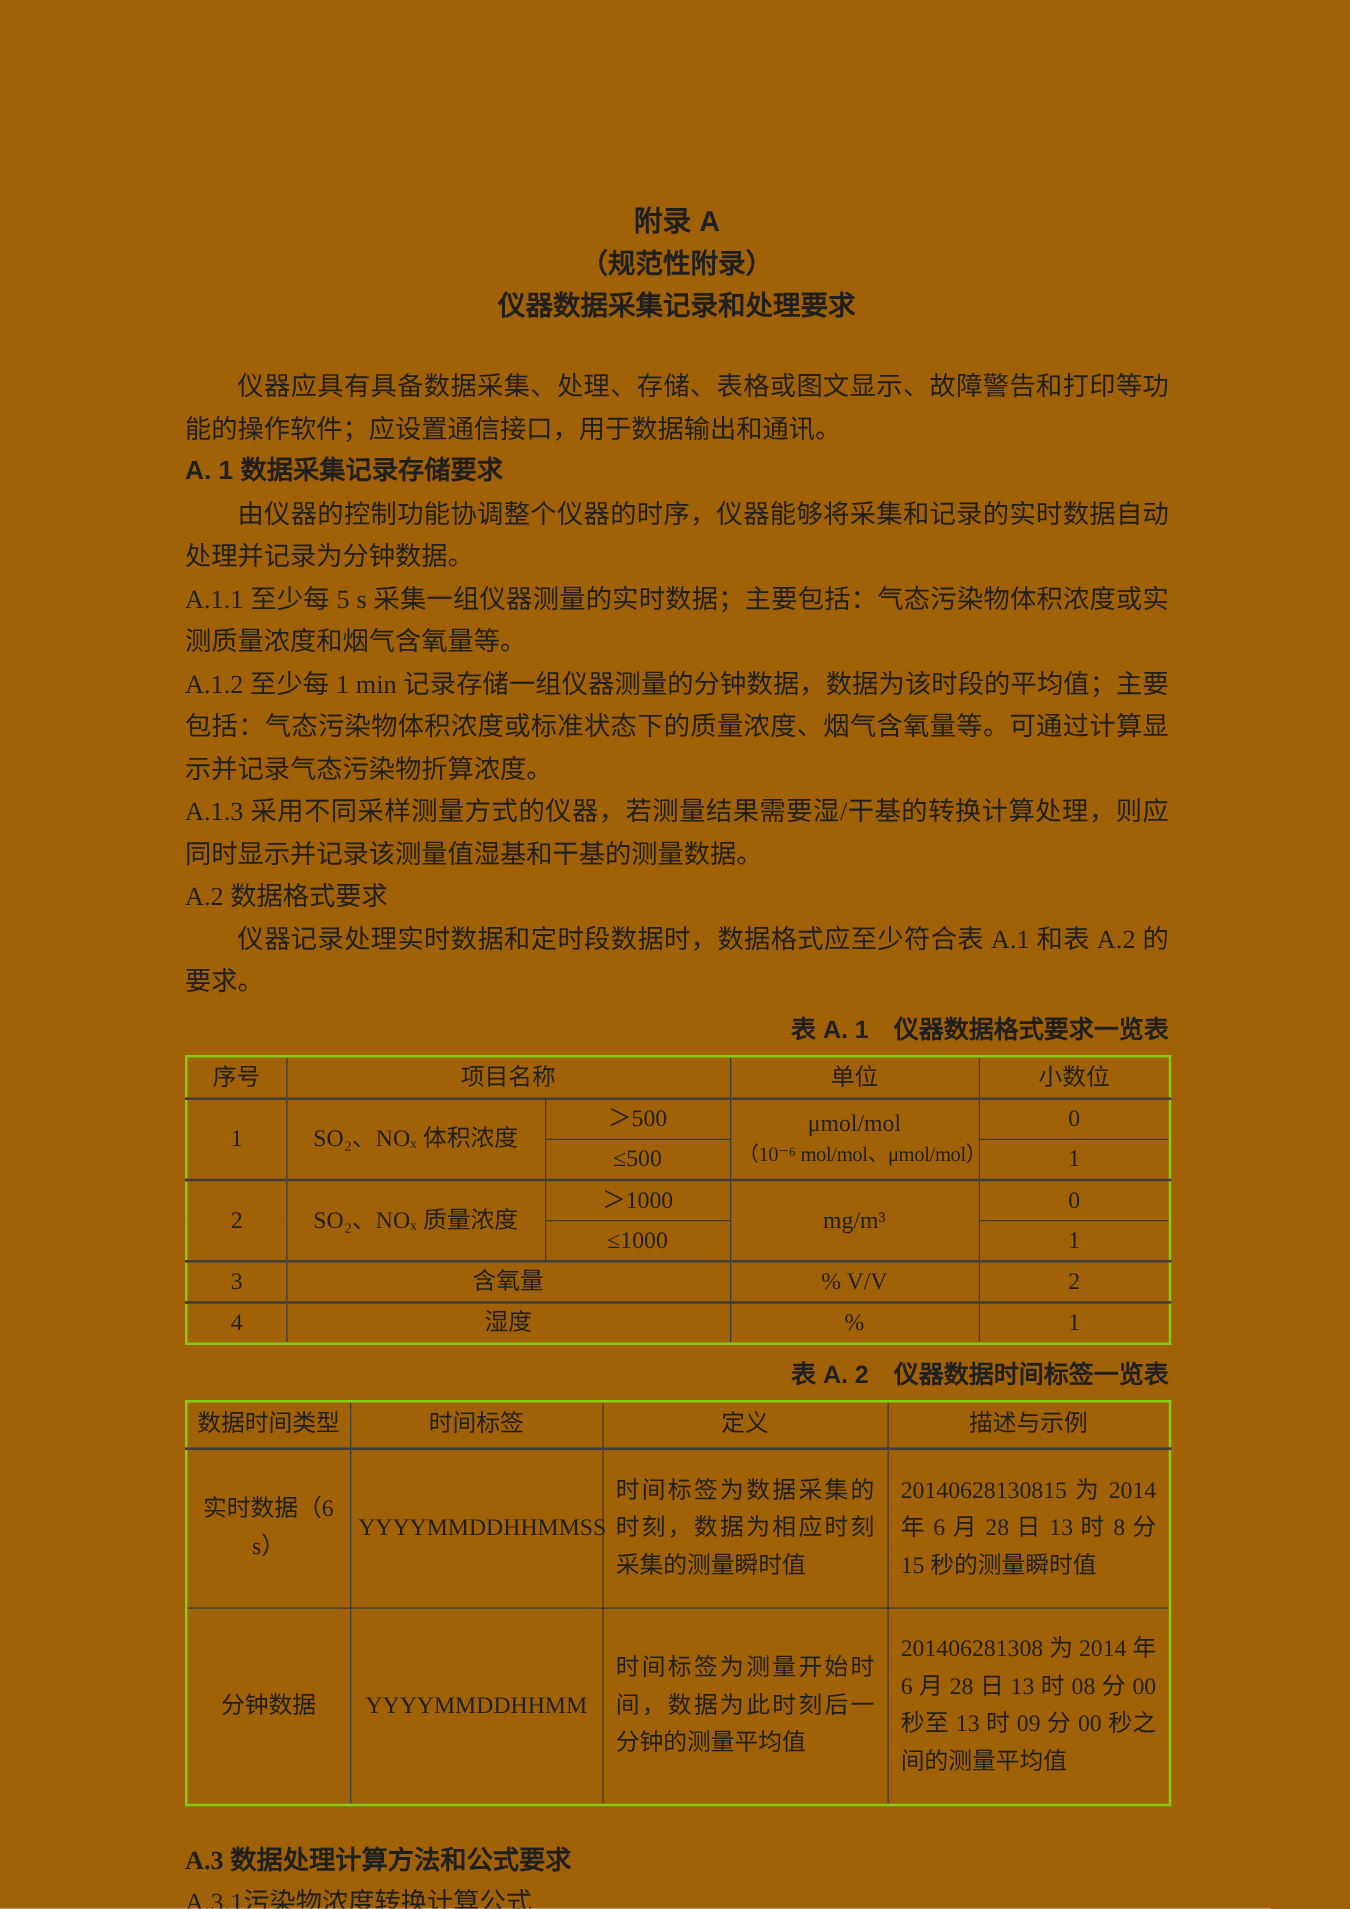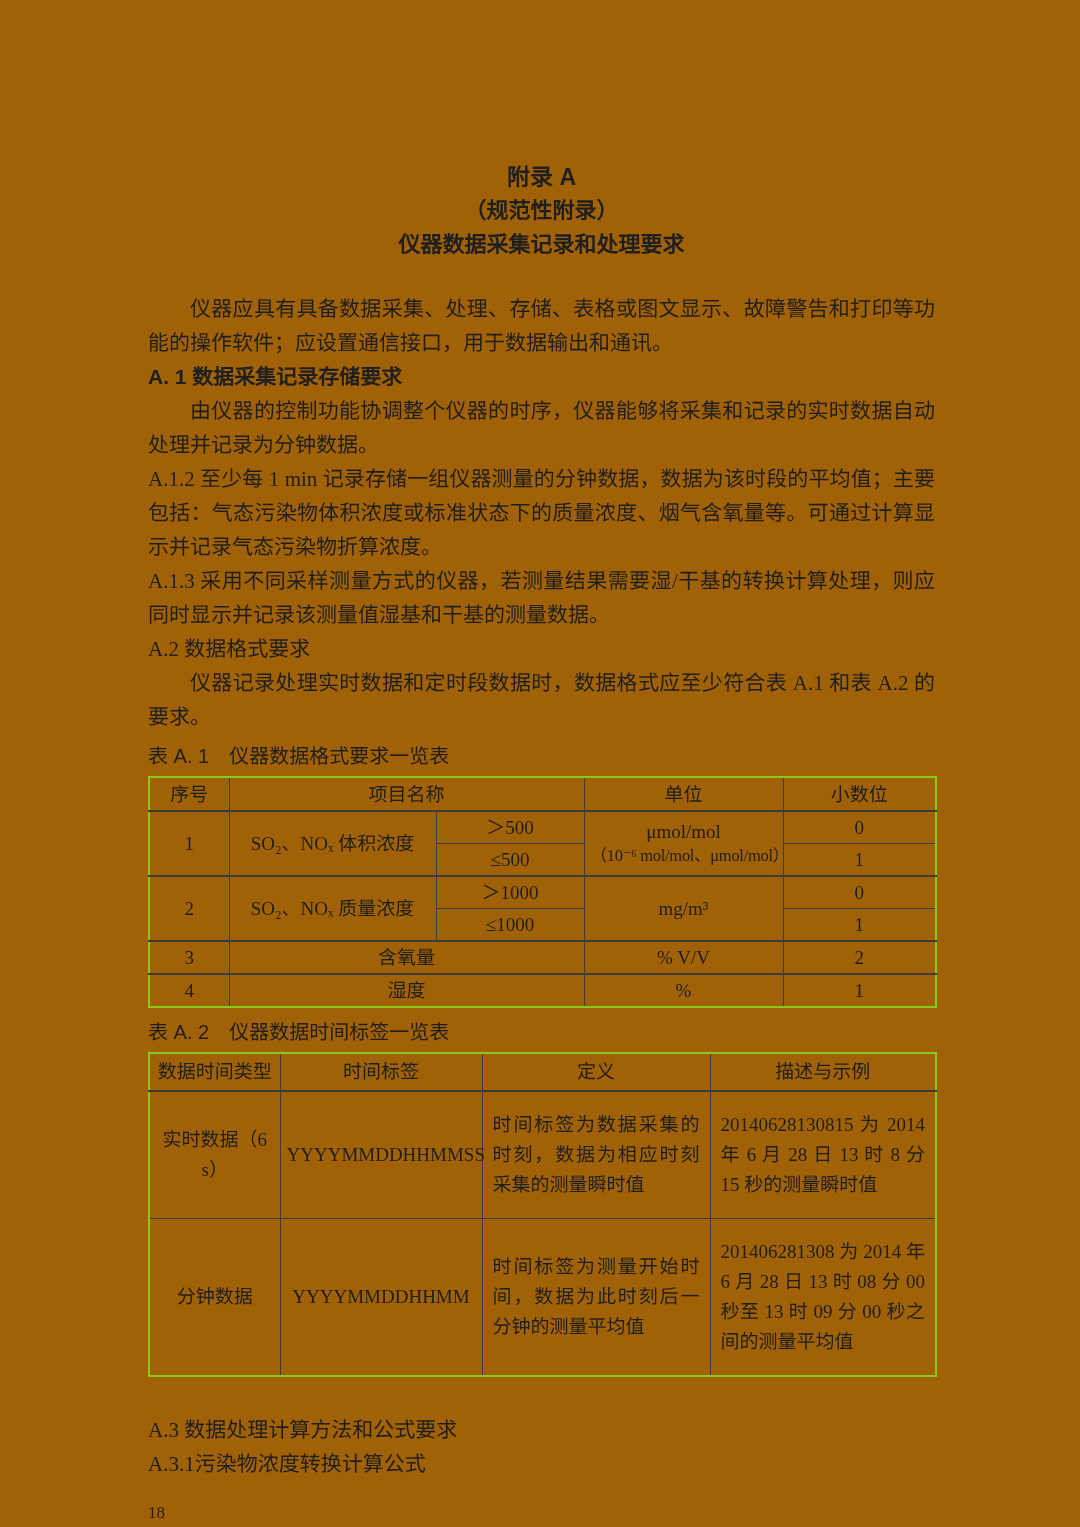--- a/index.html
+++ b/index.html
@@ -48,24 +48,24 @@
     text-align: left;
   }
   .h-serif {
     font-family: "Liberation Serif", "DejaVu Serif", serif;
     font-size: 21px;
     line-height: 34px;
     text-align: left;
   }
   .caption {
     font-family: "Liberation Sans", "DejaVu Sans", sans-serif;
-    font-weight: normal;
+    font-weight: bold;
     font-size: 20px;
     line-height: 32px;
-    text-align: left;
+    text-align: right;
     margin-top: 6px;
     margin-bottom: 4px;
   }
   
   table {
     border-collapse: collapse;
     width: 787px;
     table-layout: fixed;
     border: 2px solid #84cc16;
   }
@@ -84,21 +84,21 @@
     font-size: 16.5px;
     letter-spacing: -0.3px;
     white-space: nowrap;
     line-height: 24px;
   }
   .ta2 td { line-height: 30px; }
   .ta2 .c-just { text-align: justify; padding: 18px 10px; }
   .ta2 tr.r1 td { height: 88px; }
   .ta2 tr.r2 td { height: 114px; }
   .caption2 { margin-top: 8px; }
-  .tail { margin-top: 36px; }
+  .tail { margin-top: 26px; font-weight: bold; }
   .pageno {
     font-family: "Liberation Serif", "DejaVu Serif", serif;
     font-size: 17px;
     margin-top: 22px;
     text-align: left;
   }
 </style>
 </head>
 <body>
 
@@ -106,20 +106,21 @@
   <div class="doc">
 
     <div class="t1">附录 A</div>
     <div class="t2">（规范性附录）</div>
     <div class="t2">仪器数据采集记录和处理要求</div>
 
     <p class="para indent first-para">仪器应具有具备数据采集、处理、存储、表格或图文显示、故障警告和打印等功能的操作软件；应设置通信接口，用于数据输出和通讯。</p>
 
     <div class="h-sans">A. 1 数据采集记录存储要求</div>
     <p class="para indent">由仪器的控制功能协调整个仪器的时序，仪器能够将采集和记录的实时数据自动处理并记录为分钟数据。</p>
+    <p class="para">A.1.1 至少每 5 s 采集一组仪器测量的实时数据；主要包括：气态污染物体积浓度或实测质量浓度和烟气含氧量等。</p>
     <p class="para">A.1.2 至少每 1 min 记录存储一组仪器测量的分钟数据，数据为该时段的平均值；主要包括：气态污染物体积浓度或标准状态下的质量浓度、烟气含氧量等。可通过计算显示并记录气态污染物折算浓度。</p>
     <p class="para">A.1.3 采用不同采样测量方式的仪器，若测量结果需要湿/干基的转换计算处理，则应同时显示并记录该测量值湿基和干基的测量数据。</p>
 
     <div class="h-serif">A.2 数据格式要求</div>
     <p class="para indent">仪器记录处理实时数据和定时段数据时，数据格式应至少符合表 A.1 和表 A.2 的要求。</p>
 
     <div class="caption">表 A. 1　仪器数据格式要求一览表</div>
 
     <table class="ta1">
       <colgroup>

